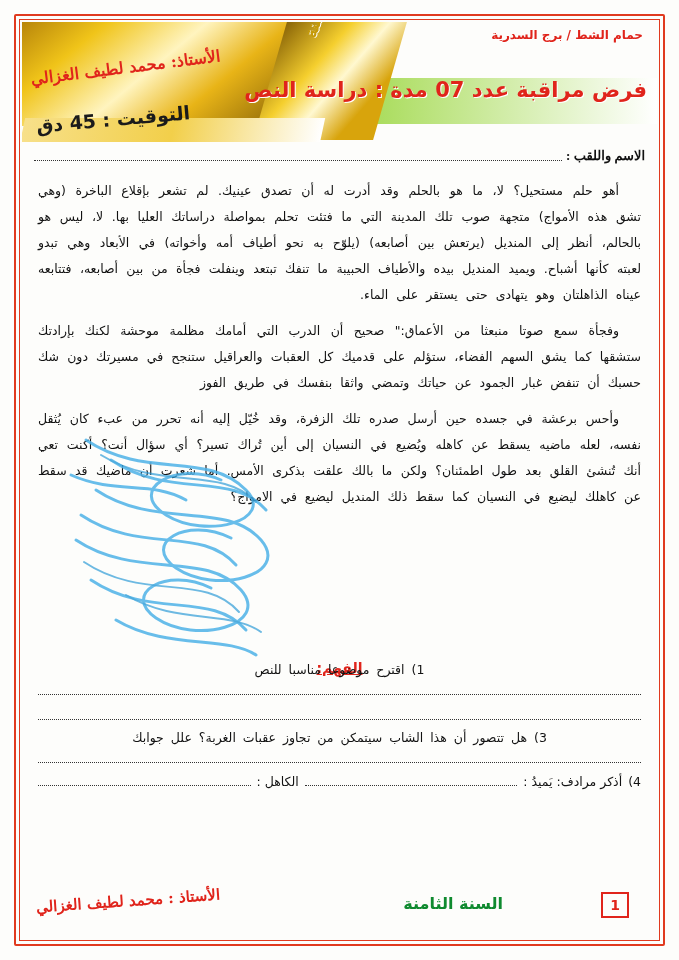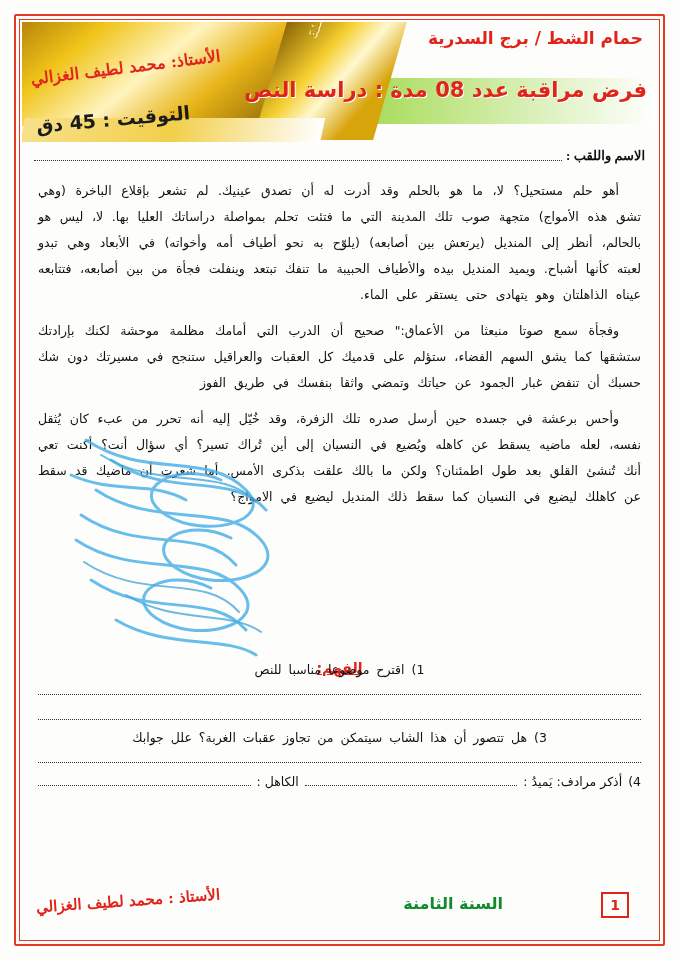--- a/index.html
+++ b/index.html
@@ -53,21 +53,21 @@
   .hdr-gold3{
     position:absolute;
     left:0px;top:96px;width:300px;height:30px;
     background:linear-gradient(90deg,#f7e08a 0%, #f2cf4a 50%, #ffffff 100%);
     transform:skewX(-12deg);
   }
   .hdr-title{
     position:absolute;
     right:14px;top:6px;
     color:#e0241b;
-    font-size:17px;font-weight:bold;
+    font-size:12px;font-weight:bold;
     font-family:"DejaVu Sans", sans-serif;
     text-shadow:0 1px 0 #fff;
   }
   .hdr-subtitle{
     position:absolute;
     right:10px;top:56px;
     color:#e0241b;
     font-size:21px;font-weight:bold;
     font-family:"DejaVu Sans", sans-serif;
     letter-spacing:-0.5px;
@@ -220,21 +220,21 @@
   <div class="border-outer"></div>
   <div class="border-inner"></div>
 
   <div class="header">
     <div class="hdr-green"></div>
     <div class="hdr-gold"></div>
     <div class="hdr-gold2"></div>
     <div class="hdr-gold3"></div>
 
     <div class="hdr-title">حمام الشط / برج السدرية</div>
-    <div class="hdr-subtitle">فرض مراقبة عدد 08 مدة : دراسة النص</div>
+    <div class="hdr-subtitle">فرض مراقبة عدد 07 مدة : دراسة النص</div>
     <div class="hdr-teacher">الأستاذ: محمد لطيف الغزالي</div>
     <div class="hdr-time">التوقيت : 45 دق</div>
     <div class="hdr-year">السنة الثامنة</div>
   </div>
 
   <div class="name-line">
     <span class="lbl">الاسم واللقب :</span>
     <span class="dots"></span>
   </div>
 

